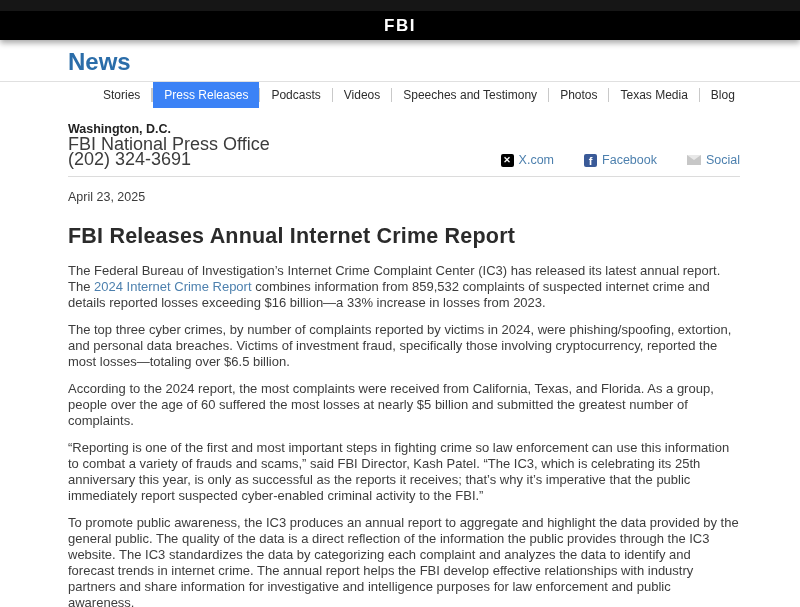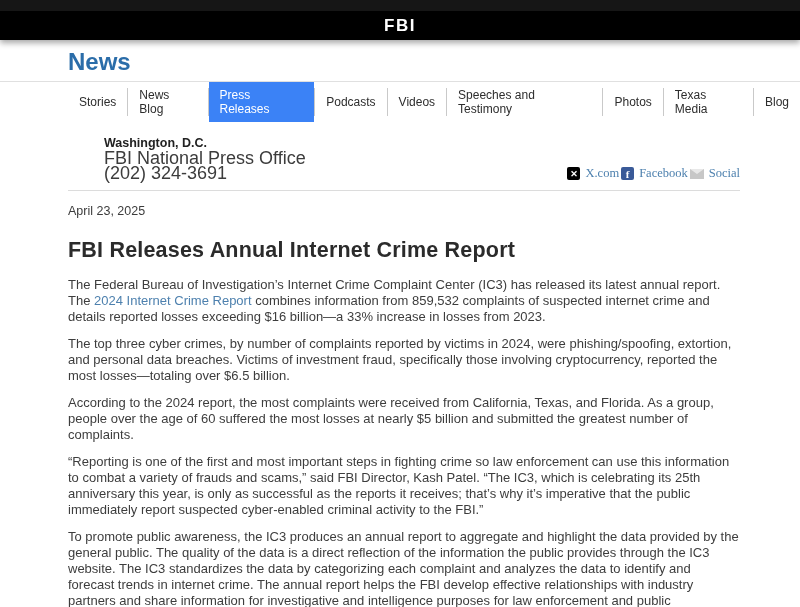--- a/index.html
+++ b/index.html
@@ -13,35 +13,35 @@
               box-shadow:0 3px 6px rgba(0,0,0,.35); position:relative; z-index:5; }
   .brandbar .brand { color:#fff; font-weight:700; font-size:17px; letter-spacing:1.5px;
                      padding-bottom:4px; }
 
   
   .news-head { padding:8px 18px 5px 68px; }
   .news-head h2 { color:#2b6da9; font-size:24px; font-weight:700; }
 
   
   .tabbar { border-top:1px solid #e0e0e0; display:flex; align-items:stretch;
-            padding-left:68px;justify-content:center; }
+            padding-left:92px; }
   .tab { font-size:12px; color:#2d2d2d; text-decoration:none; padding:6px 11px 6px;
          display:inline-flex; align-items:center; cursor:pointer; }
   .tab.active { background:#3b82f6; color:#fff; }
   .tab-sep { width:1px; background:#c9c9c9; margin:6px 0; }
 
   
   .content { padding:14px 60px 0 68px; }
 
   .contact-row { display:flex; justify-content:space-between; align-items:flex-end; }
   .contact .city  { font-size:12.5px; font-weight:700; color:#222; line-height:14px; }
   .contact .line  { font-size:18px; color:#3c3c3c; line-height:14px; }
-  .contact .city, .contact .line { margin-bottom:1px;margin-left:36px; }
+  .contact .city, .contact .line { margin-bottom:1px; }
 
-  .share { display:flex; align-items:flex-start; gap:2px; font-size:12.5px;font-family:Liberation Serif, serif; }
+  .share { display:flex; align-items:flex-start; gap:30px; font-size:12.5px; }
   .share a { color:#4d80ae; text-decoration:none; display:inline-flex;
              align-items:center; gap:5px; cursor:pointer; }
   .icon-x { width:13px; height:13px; background:#000; border-radius:2px; color:#fff;
             font-size:9px; font-weight:700; display:inline-flex; align-items:center;
             justify-content:center; }
   .icon-x::before { content:"\2715"; }
   .icon-fb { width:13px; height:13px; background:#3a5a98; border-radius:2px; color:#fff;
              font-size:11px; font-weight:700; display:inline-flex; align-items:flex-end;
              justify-content:center; overflow:hidden; }
   .icon-fb::before { content:"f"; line-height:12px; }
@@ -67,21 +67,20 @@
   <span class="brand">FBI</span>
 </header>
 
 <div class="news-head">
   <h2>News</h2>
 </div>
 
 <nav class="tabbar" id="tabbar">
     <a class="tab">Stories</a>
     <span class="tab-sep"></span>
-    <a class="tab">News Blog</a>
     <span class="tab-sep"></span>
     <a class="tab active">Press Releases</a>
     <span class="tab-sep"></span>
     <a class="tab">Podcasts</a>
     <span class="tab-sep"></span>
     <a class="tab">Videos</a>
     <span class="tab-sep"></span>
     <a class="tab">Speeches and Testimony</a>
     <span class="tab-sep"></span>
     <a class="tab">Photos</a>

